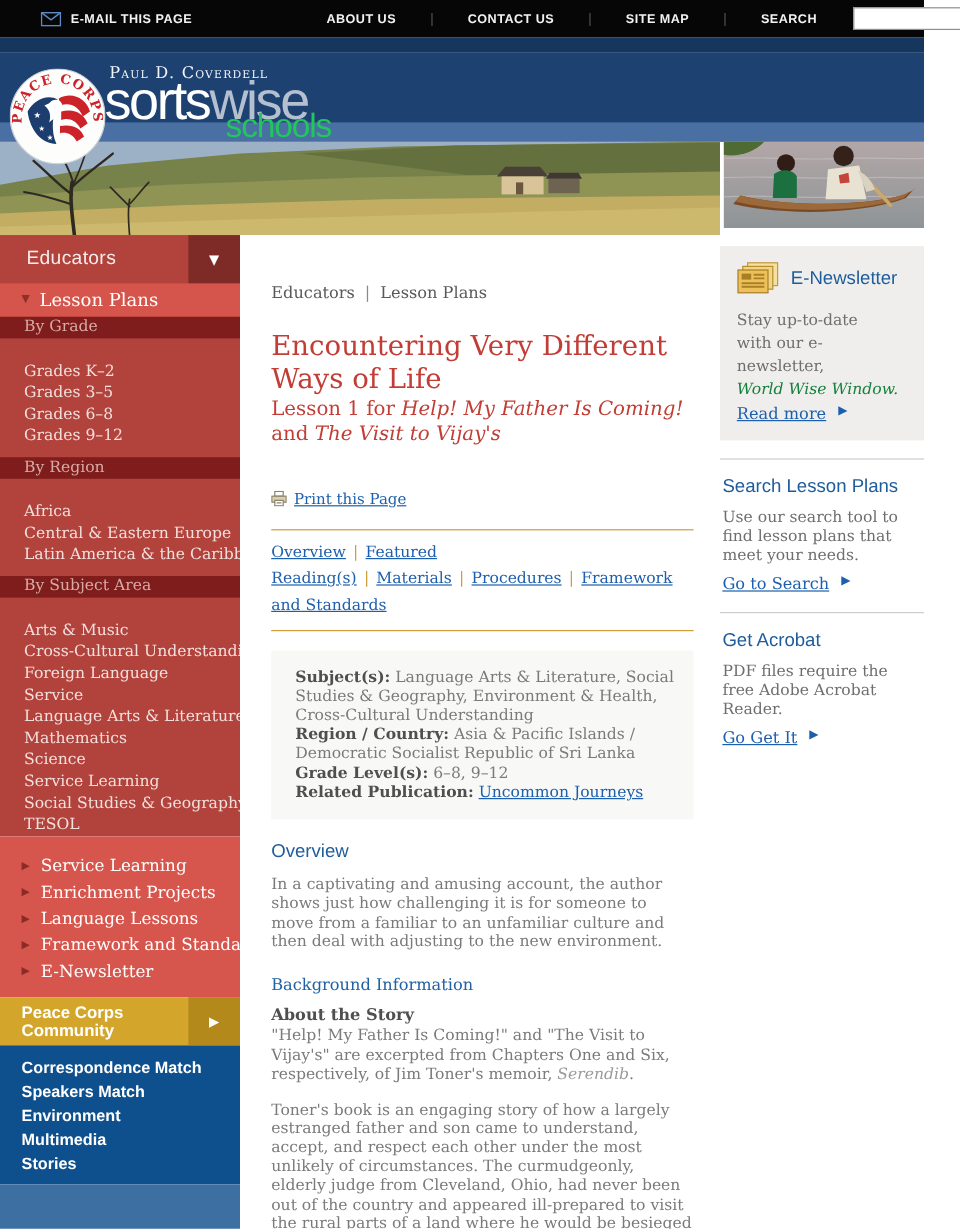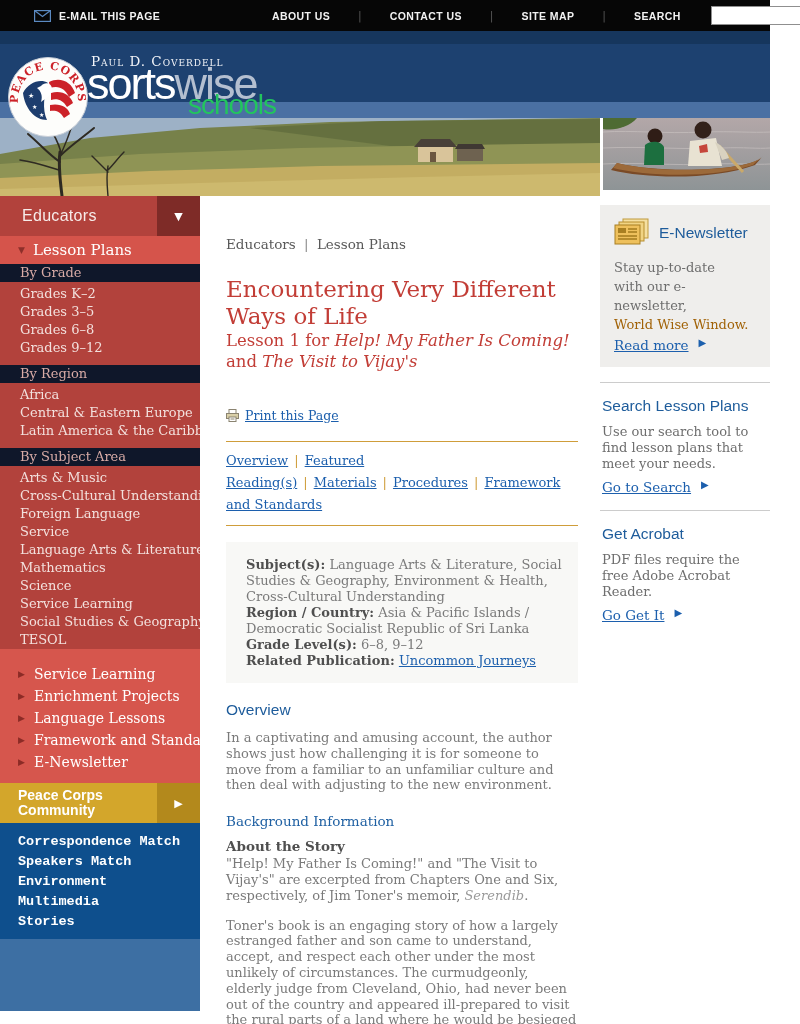--- a/index.html
+++ b/index.html
@@ -38,32 +38,32 @@
 
   
   .sidebar { position:absolute; left:0; top:196px; width:200px; height:828px; }
   .sb-red { background:#b2423c; }
   .sb-head { position:relative; height:40px; background:#b2423c; }
   .sb-head-label { position:absolute; left:22px; top:11px; color:#f7ecea; font-family:"Liberation Sans", sans-serif; font-size:16px; letter-spacing:.3px; }
   .sb-head-arrow { position:absolute; right:0; top:0; width:43px; height:40px; background:#7e2b27; color:#ffffff; display:flex; align-items:center; justify-content:center; font-size:11px; cursor:pointer; }
   .sb-lesson { height:28px; background:#d5544b; display:flex; align-items:center; cursor:pointer; }
   .sb-lesson .tri { color:#8e2f2a; font-size:9px; margin-left:18px; }
   .sb-lesson .lbl { color:#ffffff; font-size:15px; margin-left:8px; }
-  .sb-group-head { height:18px; line-height:18px; background:#0f172a; color:#d8aba6; font-size:13px; padding-left:20px; margin-bottom:3px; }
+  .sb-group-head { height:18px; line-height:18px; background:#7f1d1d; color:#d8aba6; font-size:13px; padding-left:20px; margin-bottom:19px; }
   .sb-item { height:18px; line-height:18px; color:#f3e0dd; font-size:13px; padding-left:20px; cursor:pointer; white-space:nowrap; }
   .sb-gap { height:8px; }
   .sb-light { background:#d6564d; padding:14px 0 10px 0; }
   .sb-arrow-item { height:22px; display:flex; align-items:center; cursor:pointer; }
   .sb-arrow-item .tri { color:#8c2b26; font-size:9px; margin-left:18px; }
   .sb-arrow-item .lbl { color:#ffffff; font-size:14px; margin-left:9px; white-space:nowrap; }
   .sb-gold { position:relative; height:40px; background:#d3a62b; }
   .sb-gold-label { position:absolute; left:18px; top:5px; color:#ffffff; font-family:"Liberation Sans", sans-serif; font-weight:bold; font-size:14px; line-height:15px; width:120px; }
   .sb-gold-arrow { position:absolute; right:0; top:0; width:43px; height:40px; background:#b3891c; color:#ffffff; display:flex; align-items:center; justify-content:center; font-size:11px; cursor:pointer; }
   .sb-blue { background:#0e4f8d; padding:9px 0 7px 0; }
-  .sb-blue-item { height:20px; line-height:20px; color:#ffffff; font-family:Liberation Mono, monospace; font-weight:bold; font-size:13.5px; padding-left:18px; cursor:pointer; white-space:nowrap; }
+  .sb-blue-item { height:20px; line-height:20px; color:#ffffff; font-family:Liberation Sans, sans-serif; font-weight:bold; font-size:13.5px; padding-left:18px; cursor:pointer; white-space:nowrap; }
   .sb-footer { height:72px; background:#3d6fa3; }
 
   
   .main { position:absolute; left:200px; top:196px; width:400px; height:828px; background:#ffffff; padding:40px 22px 0 26px; }
   .crumb { font-size:13.5px; color:#595959; margin-bottom:24px; }
   .crumb .sep { color:#8a8a8a; padding:0 4px; }
   .title { font-size:23px; line-height:27px; color:#c23d36; width:368px; }
   .subtitle { font-size:16.5px; line-height:21px; color:#c23d36; width:350px; margin-bottom:36px; }
   .subtitle i { font-style:italic; }
   a.blu, .blu { color:#1c5fad; text-decoration:underline; cursor:pointer; }
@@ -78,21 +78,21 @@
   .bginfo { font-size:13.5px; color:#2061a3; margin-bottom:9px; cursor:pointer; }
   .abouth { font-size:13.5px; font-weight:bold; color:#4f4f4f; margin-bottom:2px; }
   .serendib { font-style:italic; color:#9a9a9a; }
 
   
   .rail { position:absolute; left:600px; top:190px; width:170px; }
   .newsbox { margin-top:15px; background:#efeeec; padding:13px 12px 14px 14px; }
   .newshead { display:flex; align-items:center; gap:9px; margin-bottom:10px; }
   .railtitle { font-family:"Liberation Sans", sans-serif; font-size:15.5px; color:#1e5c9b; }
   .railtext { font-size:13px; line-height:19px; color:#6e6e6e; }
-  .railtext .it { color:#a16207; }
+  .railtext .it { font-style:italic; color:#15803d; }
   .raillink { display:flex; gap:10px; margin-top:3px; font-size:13.5px; }
   .raillink .arr { color:#1c5fad; font-size:10px; }
   .railhr { border:none; border-top:1px solid #cccccc; margin:15px 0 0 0; }
   .railsec { padding:14px 4px 0 2px; }
   .railsec .railtitle { margin-bottom:9px; }
   .railsec .railtext { line-height:16px; margin-bottom:7px; }
 </style>
 </head>
 <body>
 

